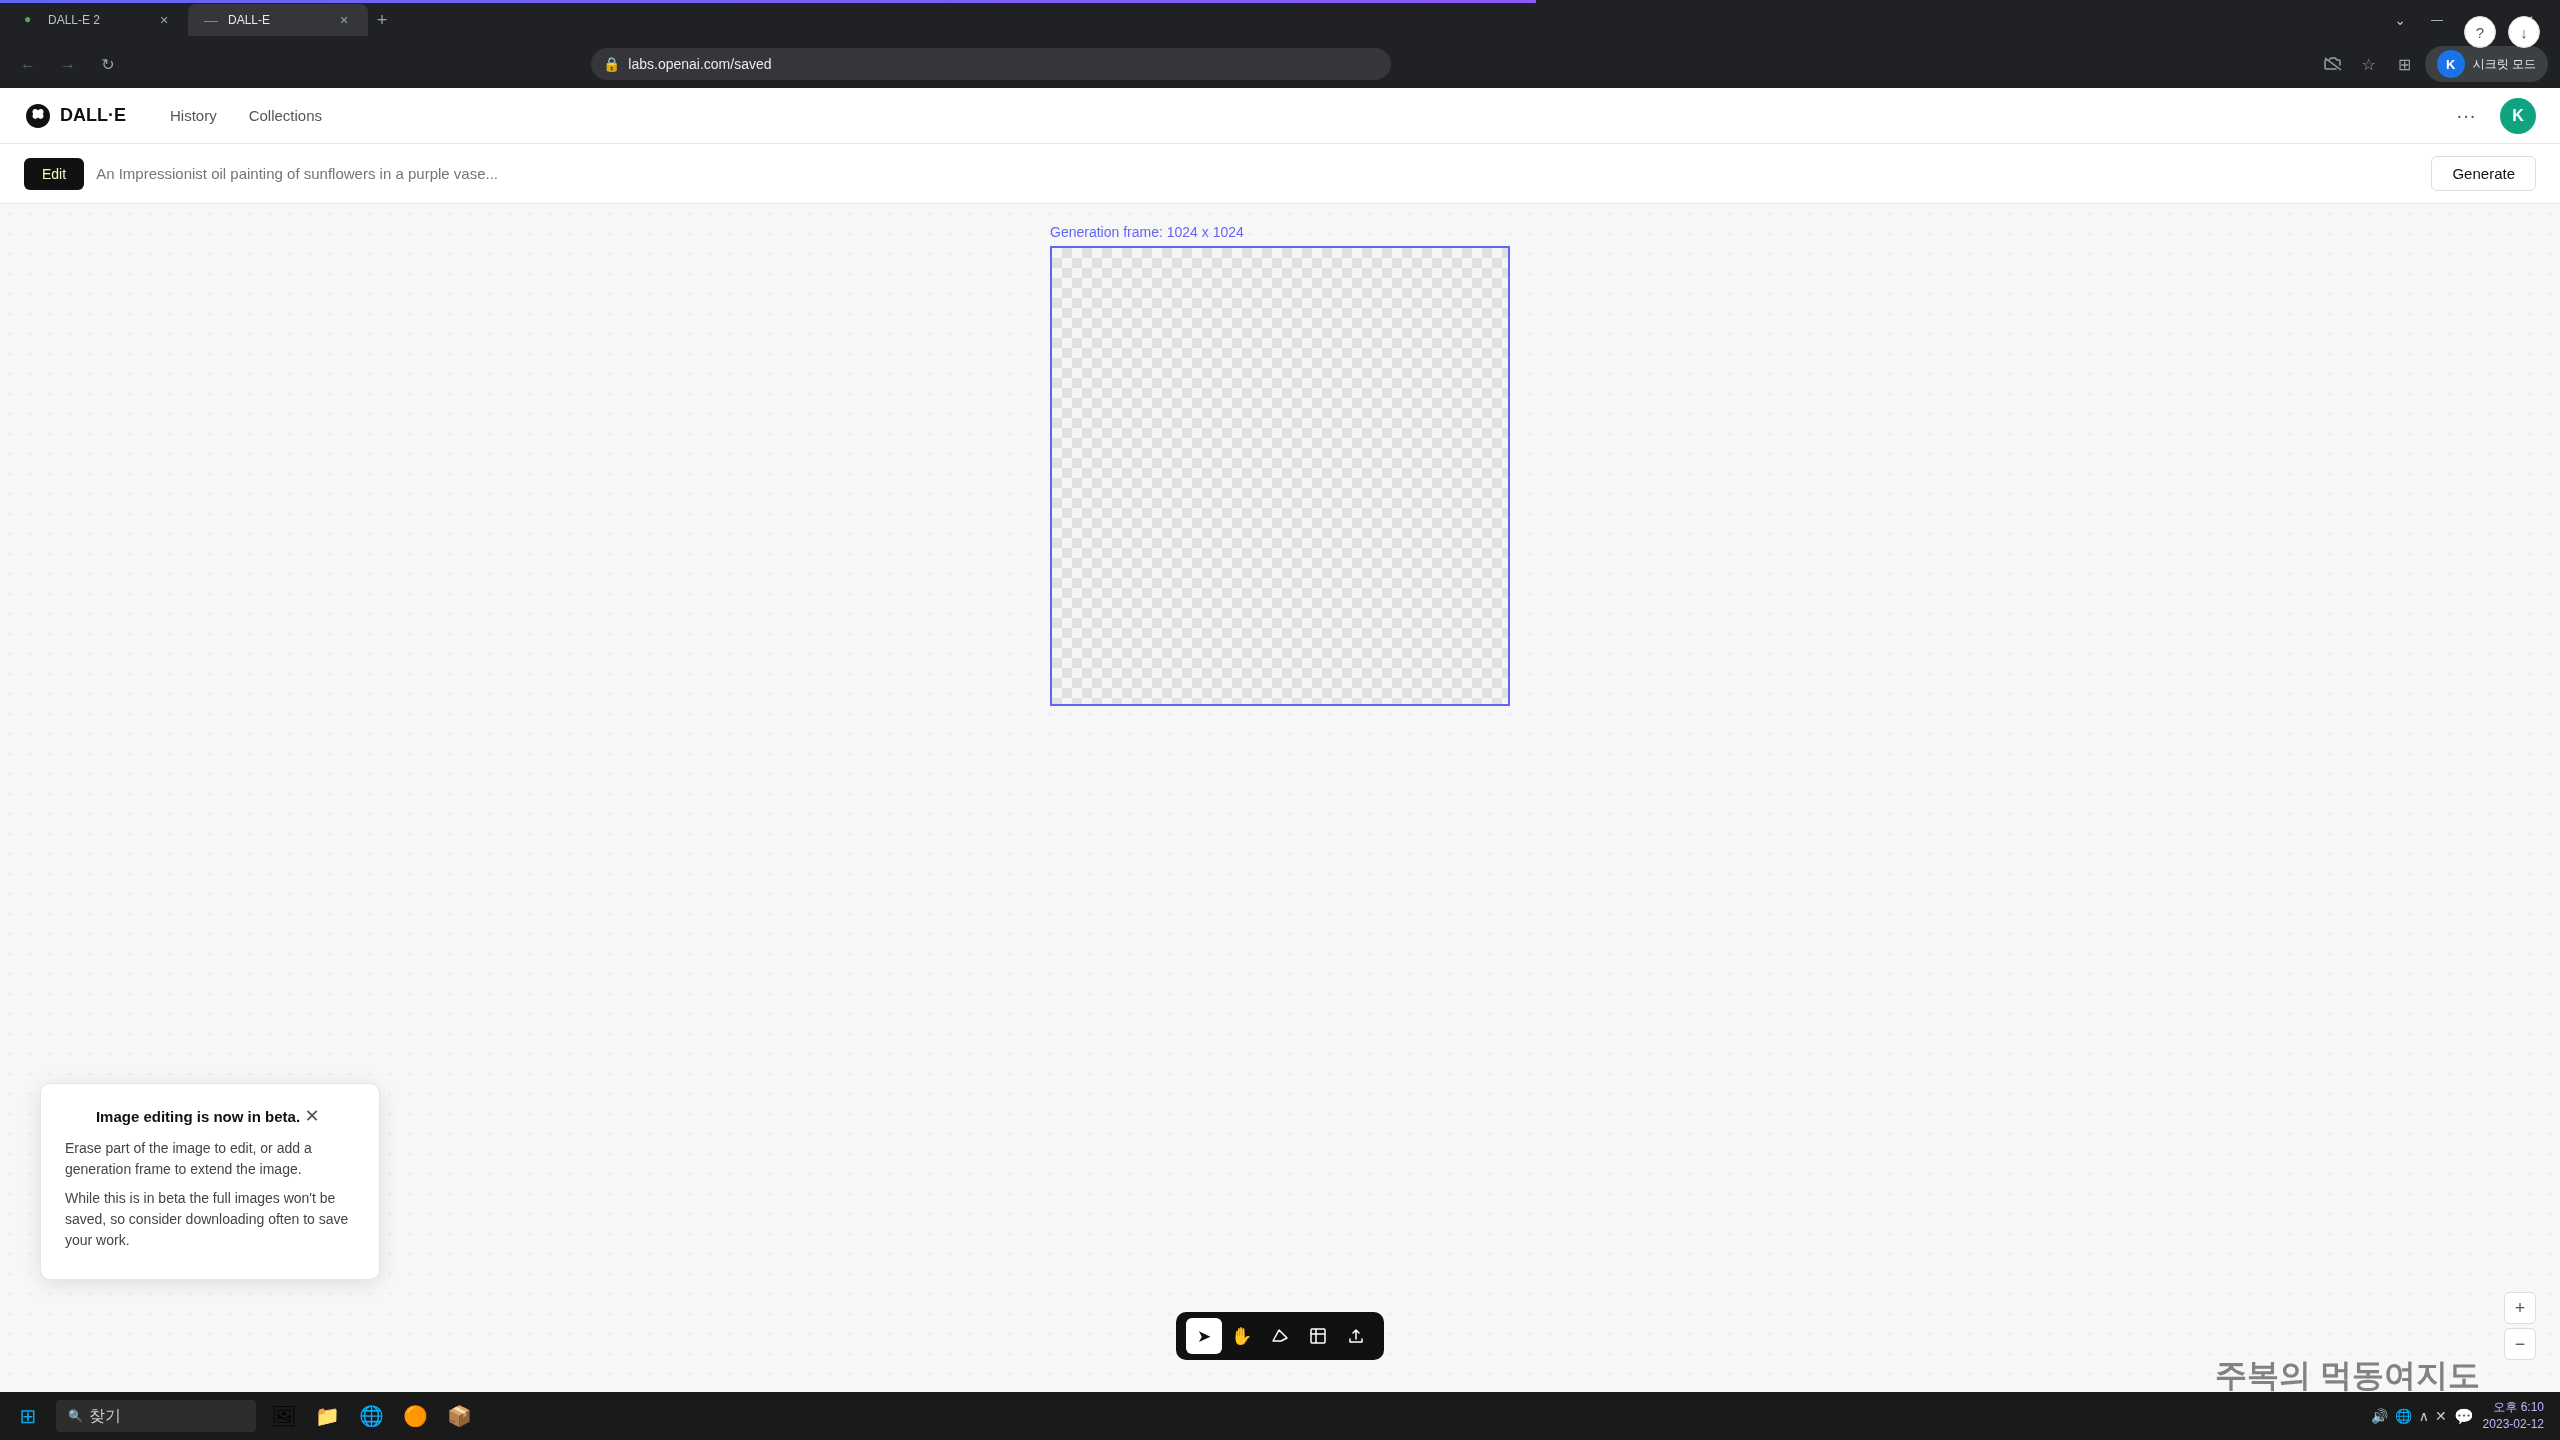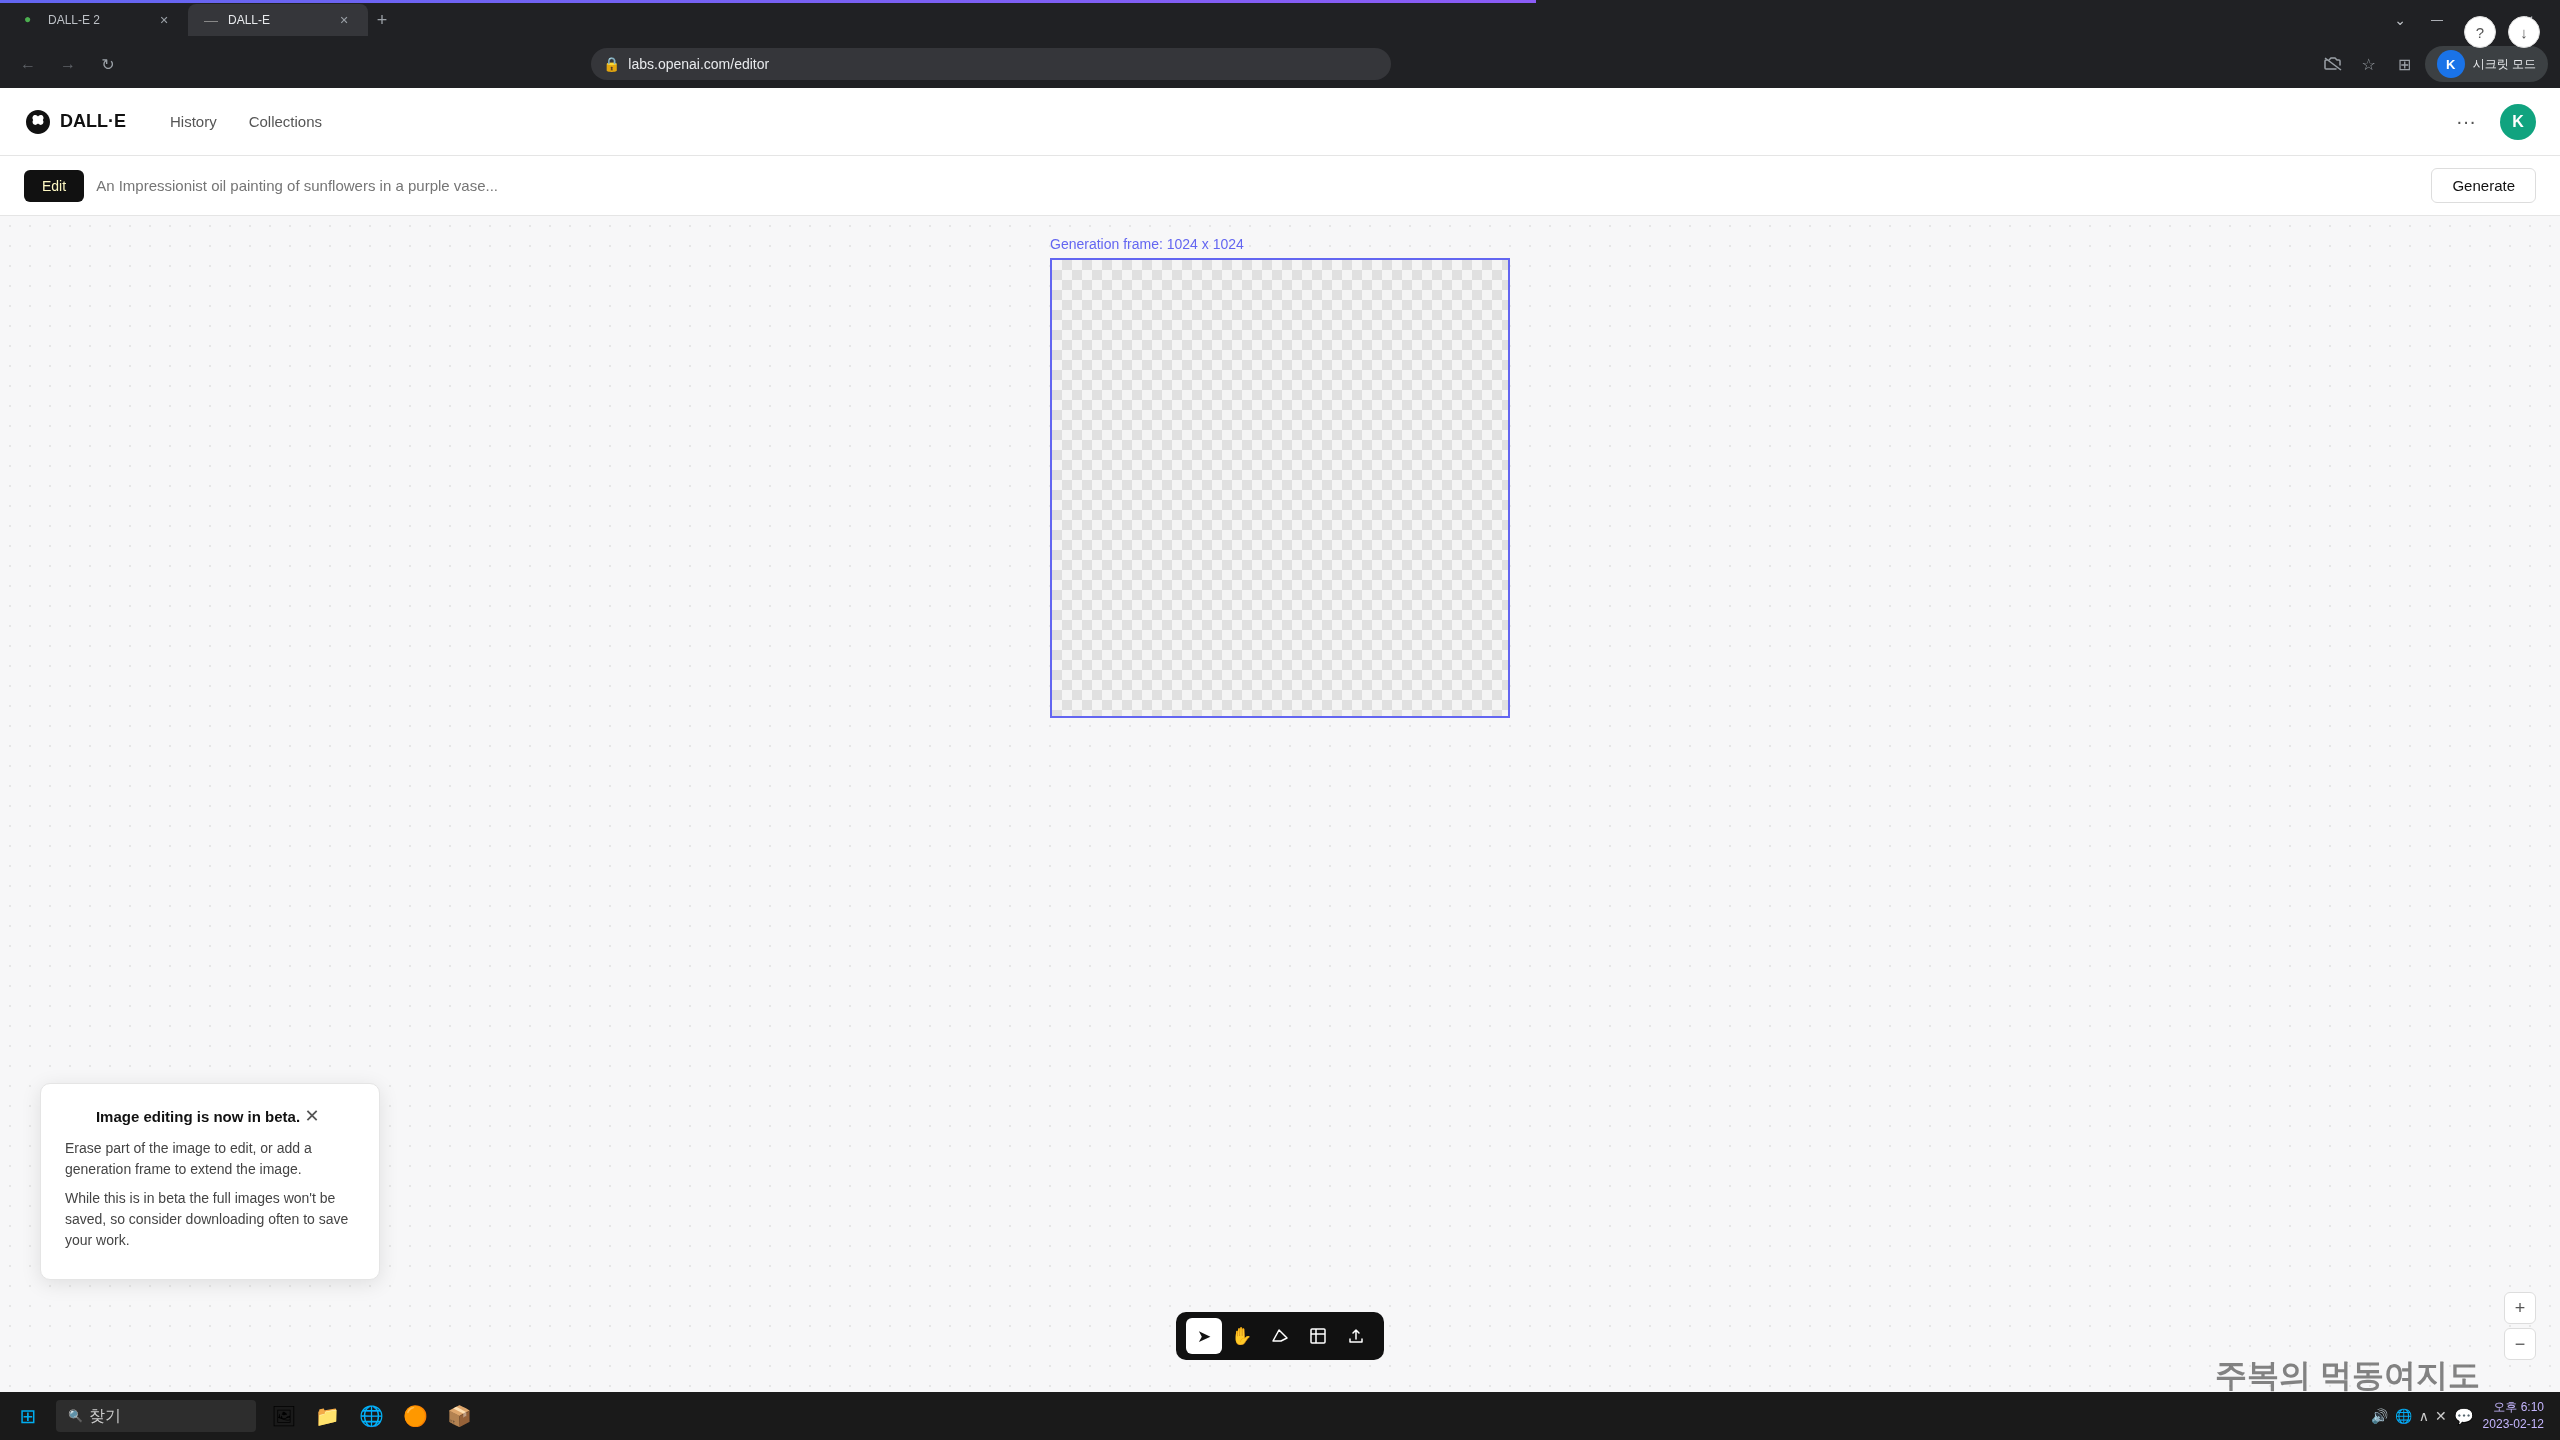--- a/index.html
+++ b/index.html
@@ -168,21 +168,21 @@
       height: calc(100% - 88px);
       background: #f7f7f8;
       display: flex;
       flex-direction: column;
     }
 
     
     .app-header {
       background: white;
       border-bottom: 1px solid #e5e5e5;
-      height: 68px;
+      height: 56px;
       display: flex;
       align-items: center;
       padding: 0 24px;
       gap: 32px;
     }
     .app-logo {
       display: flex;
       align-items: center;
       gap: 8px;
     }
@@ -561,21 +561,21 @@
     <div class="window-btn">□</div>
     <div class="window-btn close">✕</div>
   </div>
 
   <div class="address-bar-row">
     <button class="nav-btn disabled">←</button>
     <button class="nav-btn disabled">→</button>
     <button class="nav-btn">↻</button>
     <div class="address-bar">
       <span class="address-bar-icon">🔒</span>
-      <span class="address-bar-url">labs.openai.com/editor</span>
+      <span class="address-bar-url">labs.openai.com/saved</span>
     </div>
     <div class="toolbar-right">
       <div class="toolbar-icon-btn" style="font-size:14px; color:#9aa0a6;">
 
         <svg width="18" height="14" viewBox="0 0 18 14" fill="none">
           <path d="M1 1L17 13" stroke="#9aa0a6" stroke-width="1.5"></path>
           <path d="M3 3H2a1 1 0 00-1 1v7a1 1 0 001 1h10M5 3l2-2h4l2 2h2a1 1 0 011 1v4" stroke="#9aa0a6" stroke-width="1.5" stroke-linecap="round"></path>
         </svg>
       </div>
       <div class="toolbar-icon-btn">☆</div>

